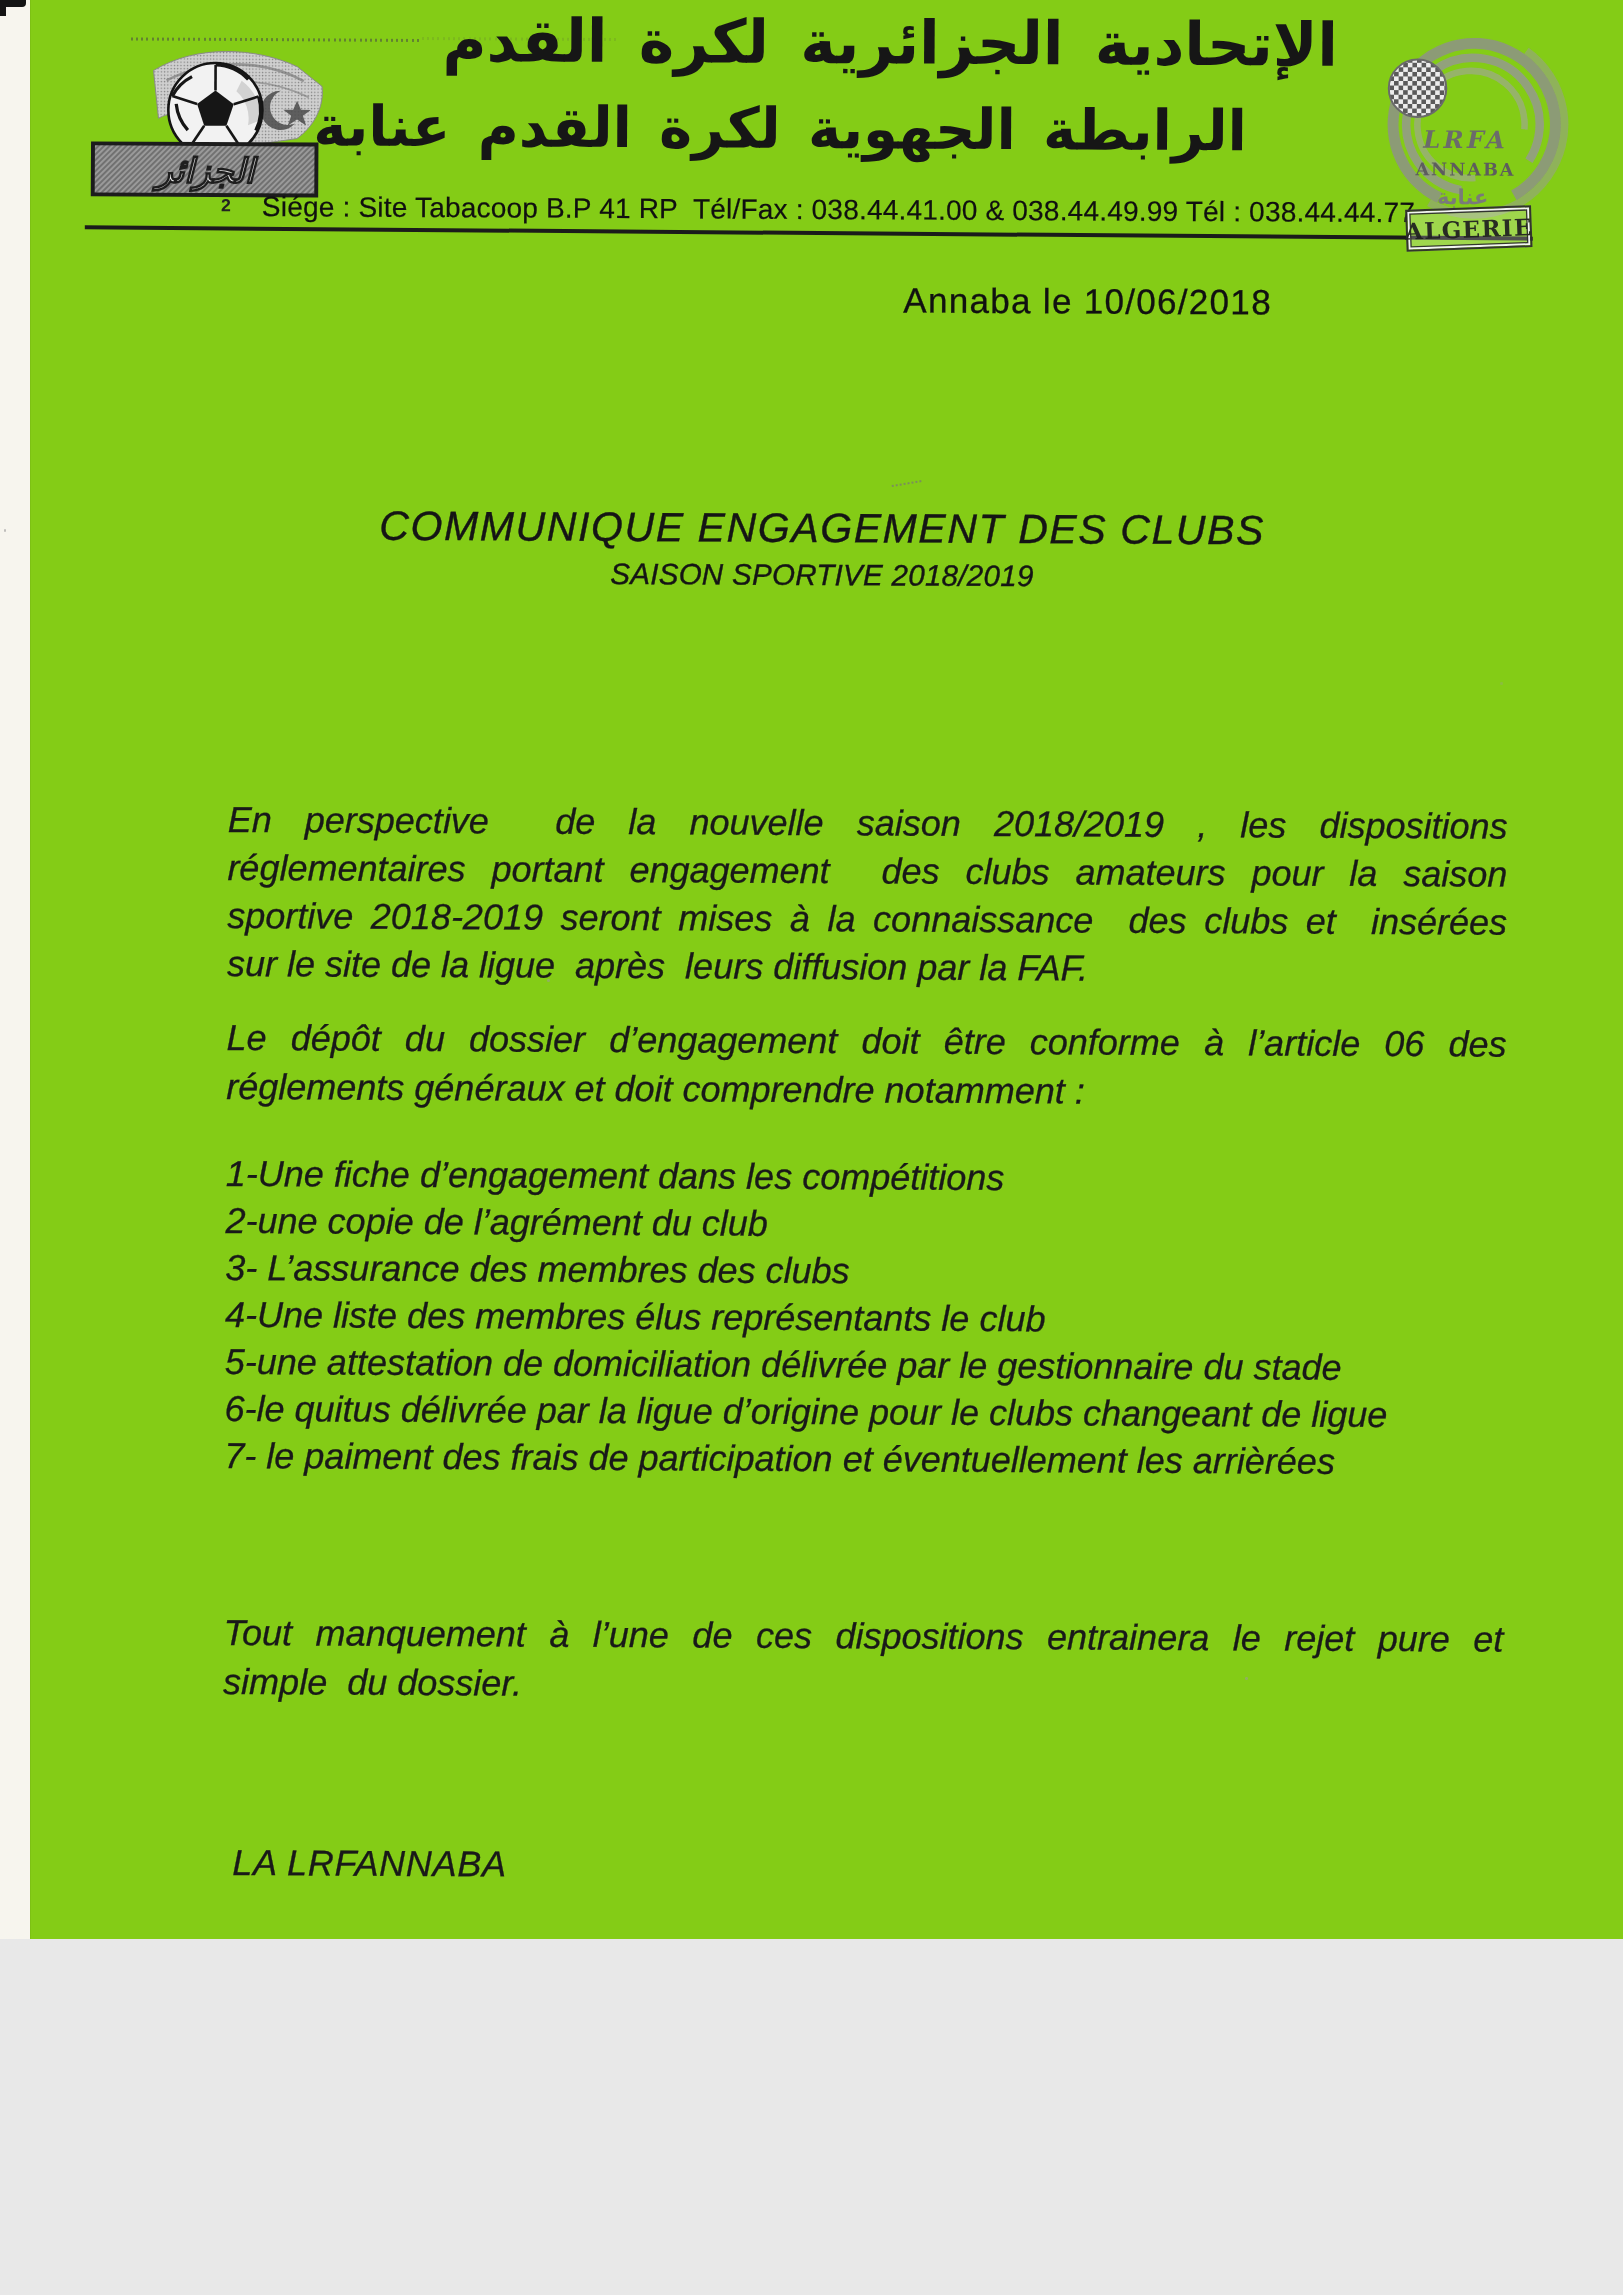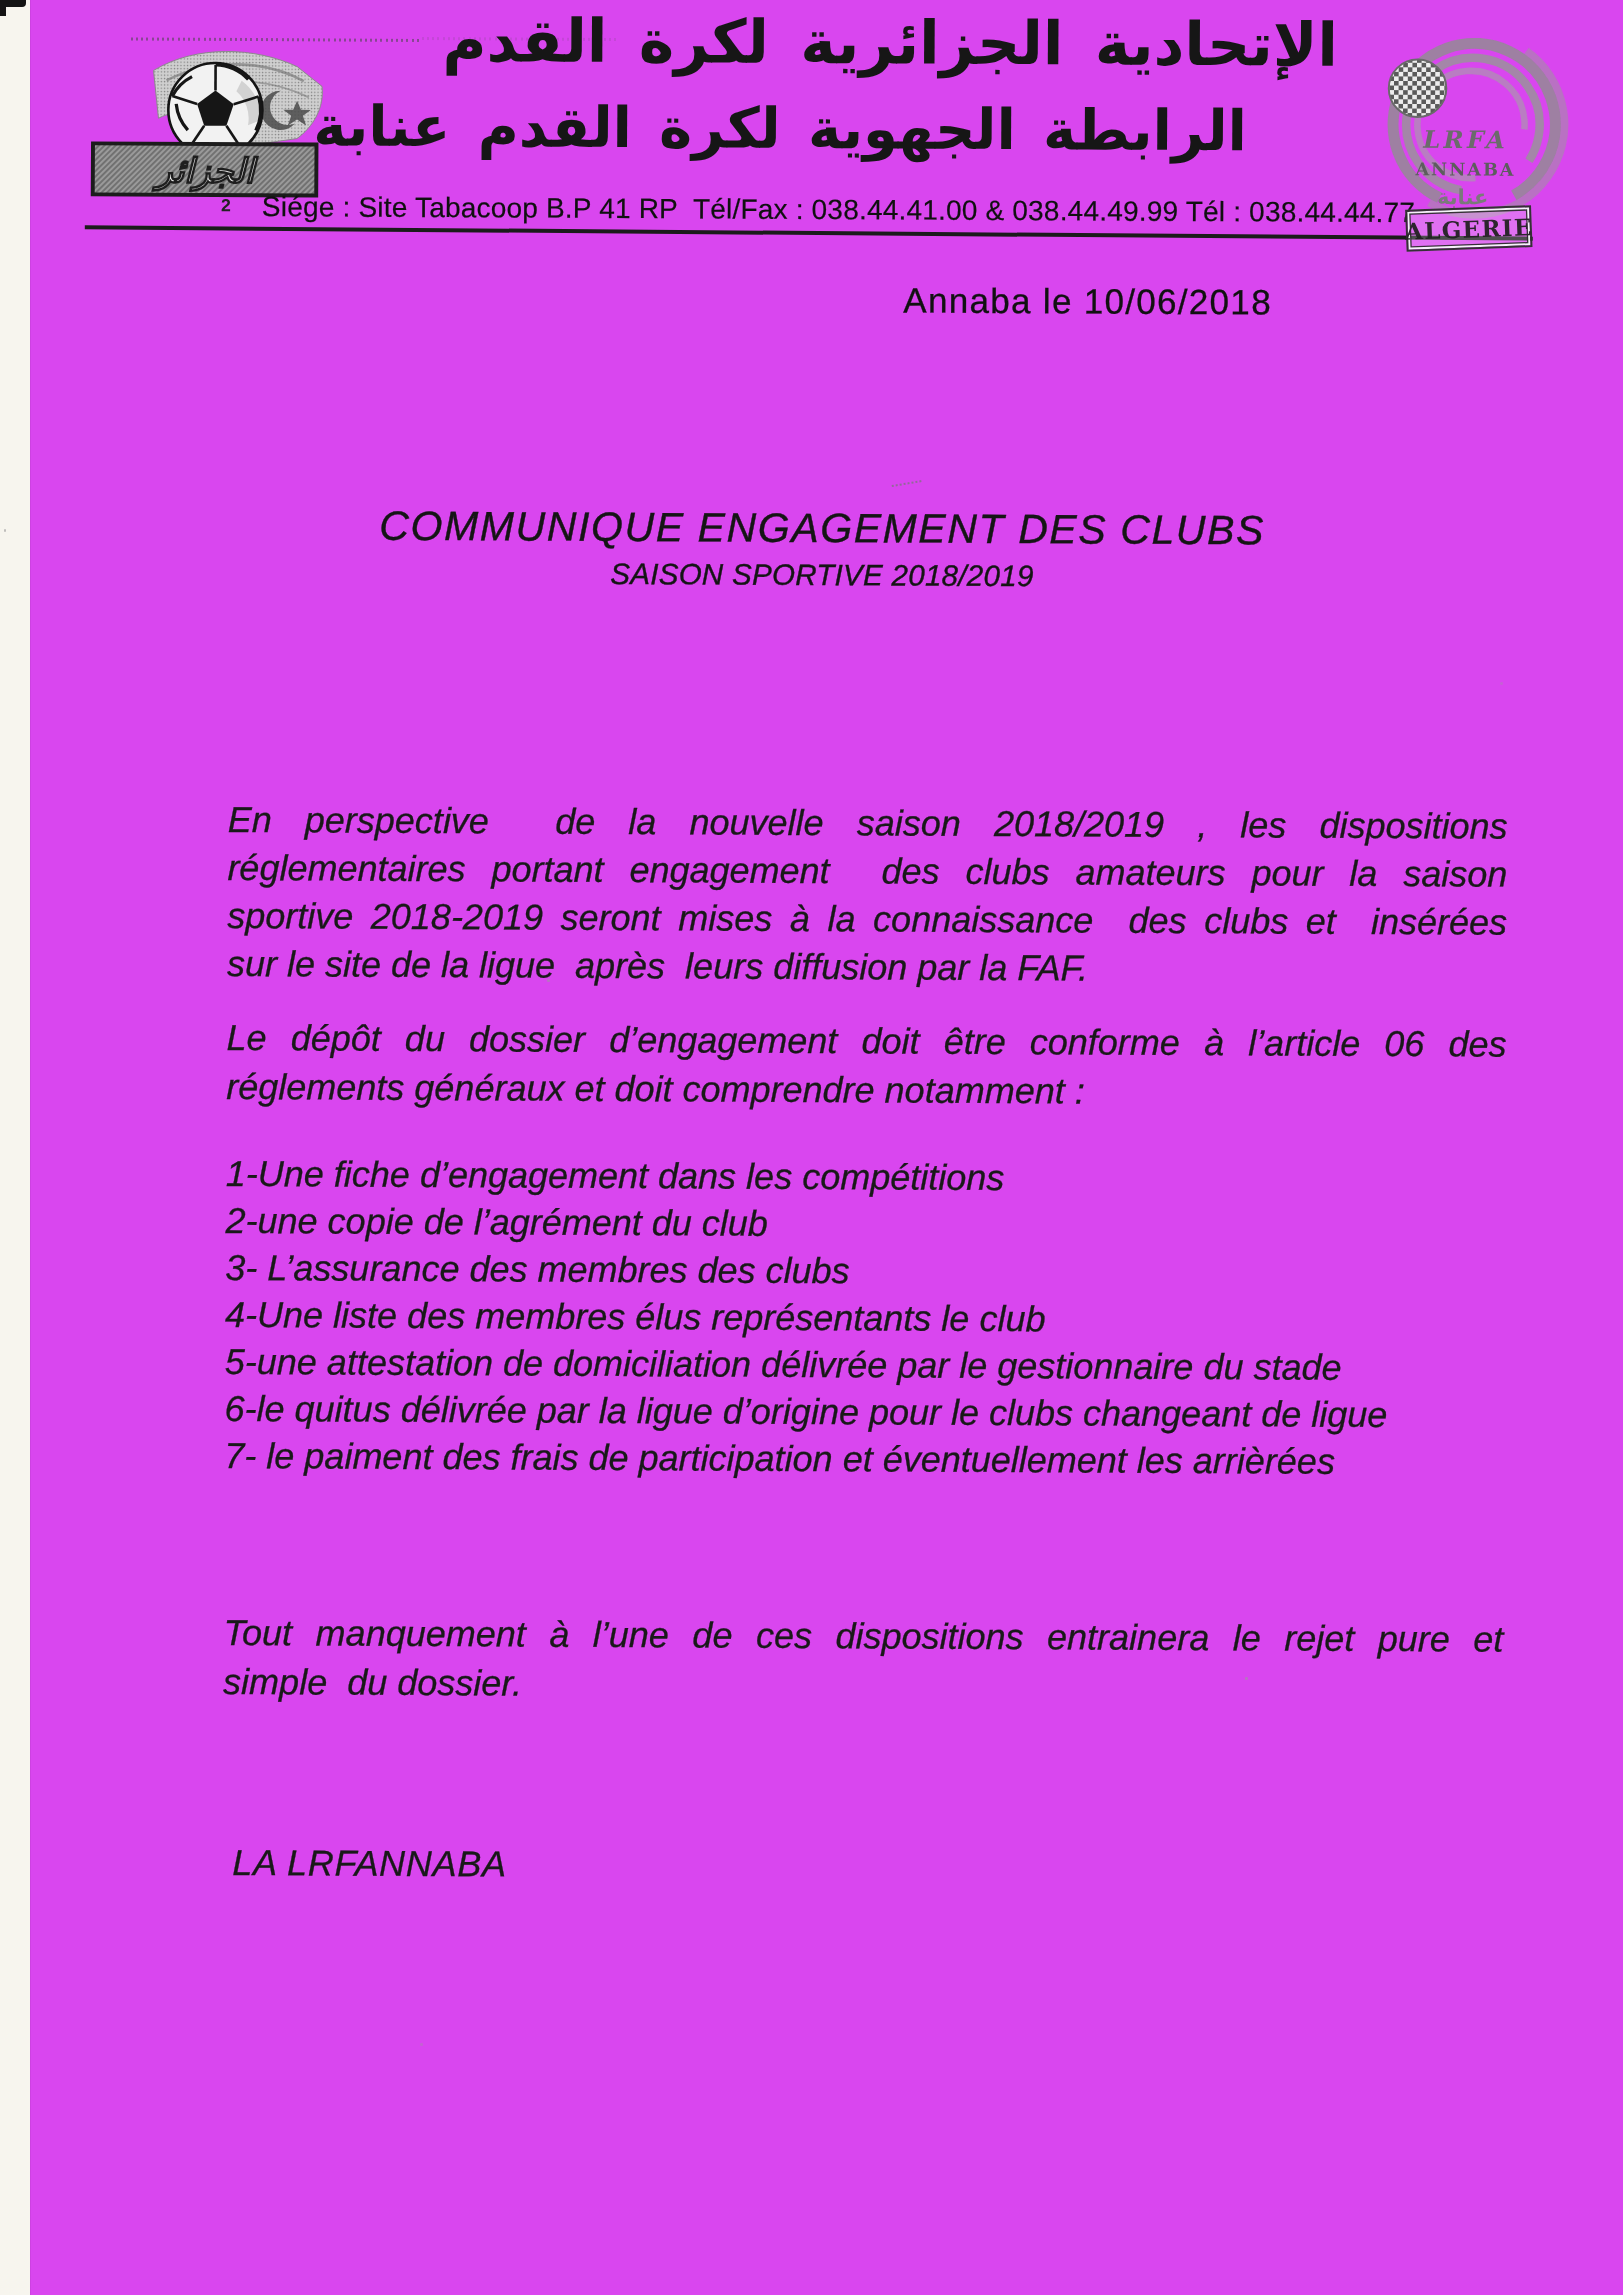--- a/index.html
+++ b/index.html
@@ -1,16 +1,16 @@
 <!DOCTYPE html>
 <html style="font-size:10.5px"><head>
 <meta charset="utf-8">
 <style>
   html,body{margin:0;padding:0;background:#e8e8e8;}
-  .page{position:relative;width:1623px;height:2295px;background:#d946ef;overflow:hidden;
+  .page{position:relative;width:1623px;height:1939px;background:#84cc16;overflow:hidden;
         font-family:"Liberation Sans",sans-serif;color:#191919;}
   .abs{position:absolute;}
   .skew{position:absolute;inset:0;transform:rotate(.3deg);transform-origin:812px 0;}
   
   .scan-strip{left:0;top:0;width:30px;height:2295px;background:#f7f5ee;}
   .scan-strip-line{left:30px;top:0;width:1.3px;height:2295px;background:rgba(0,0,0,.05);}
   .corner-mark-a{left:0;top:0;width:26px;height:6.5px;background:#141414;border-radius:0 0 3.9px 0;}
   .corner-mark-b{left:0;top:0;width:5.9px;height:15.7px;background:#141414;}
   .speck{width:2.6px;height:2.6px;border-radius:50%;background:#9a9a9a;opacity:.55;}
   .dotline{height:3.3px;background:repeating-linear-gradient(90deg,rgba(70,70,70,.55) 0 2px,transparent 2px 5.2px);}

